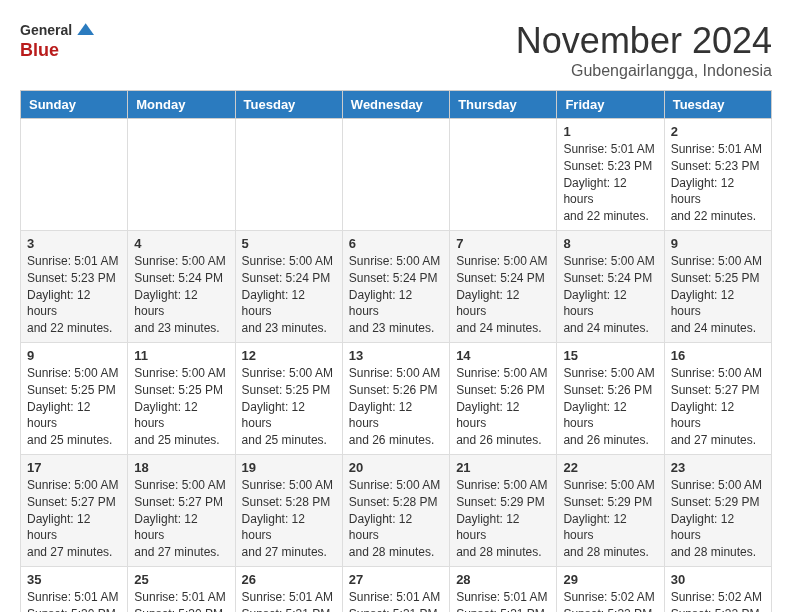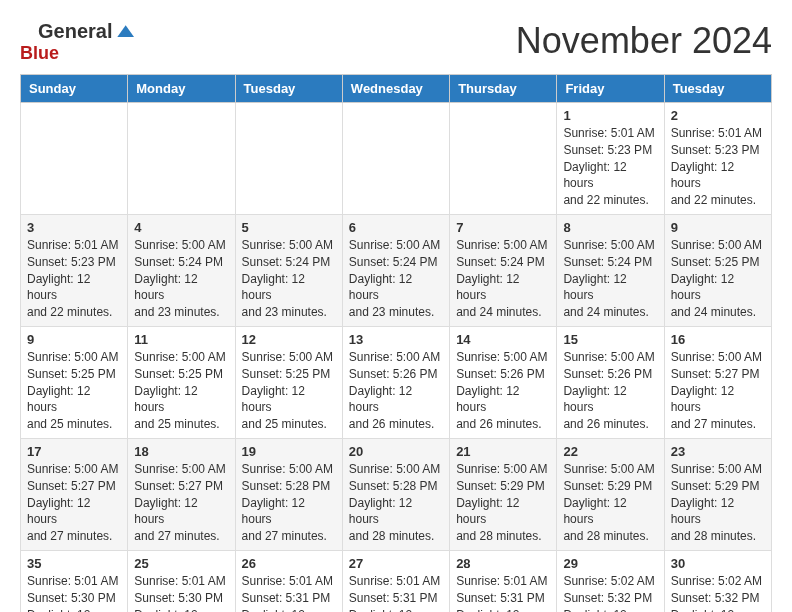--- a/index.html
+++ b/index.html
@@ -19,24 +19,23 @@
     .logo {
       display: flex;
       flex-direction: column;
       align-items: flex-start;
     }
     .logo-text {
       display: flex;
       align-items: center;
     }
     .logo-general {
-      font-size: 20px;
+      font-size: 14px;
       font-weight: bold;
       color: #333;
-      margin-left: 18px;
     }
     .logo-blue {
       font-size: 18px;
       font-weight: bold;
       color: #b91c1c;
     }
     .logo-icon {
       width: 20px;
       height: 20px;
       margin-left: 2px;
@@ -105,20 +104,21 @@
     <div class="logo-text">
       <span class="logo-general">General</span>
       <svg class="logo-icon" viewBox="0 0 24 24">
         <polygon points="4,18 14,4 24,18" fill="#2b7bbf"></polygon>
       </svg>
     </div>
     <span class="logo-blue">Blue</span>
   </div>
   <div class="title-block">
     <div class="month-title">November 2024</div>
+    <div class="subtitle">Gubengairlangga, Indonesia</div>
   </div>
 </div>
 
 <table class="calendar">
   <thead>
     <tr id="header-row">
         <th>Sunday</th>
         <th>Monday</th>
         <th>Tuesday</th>
         <th>Wednesday</th>

